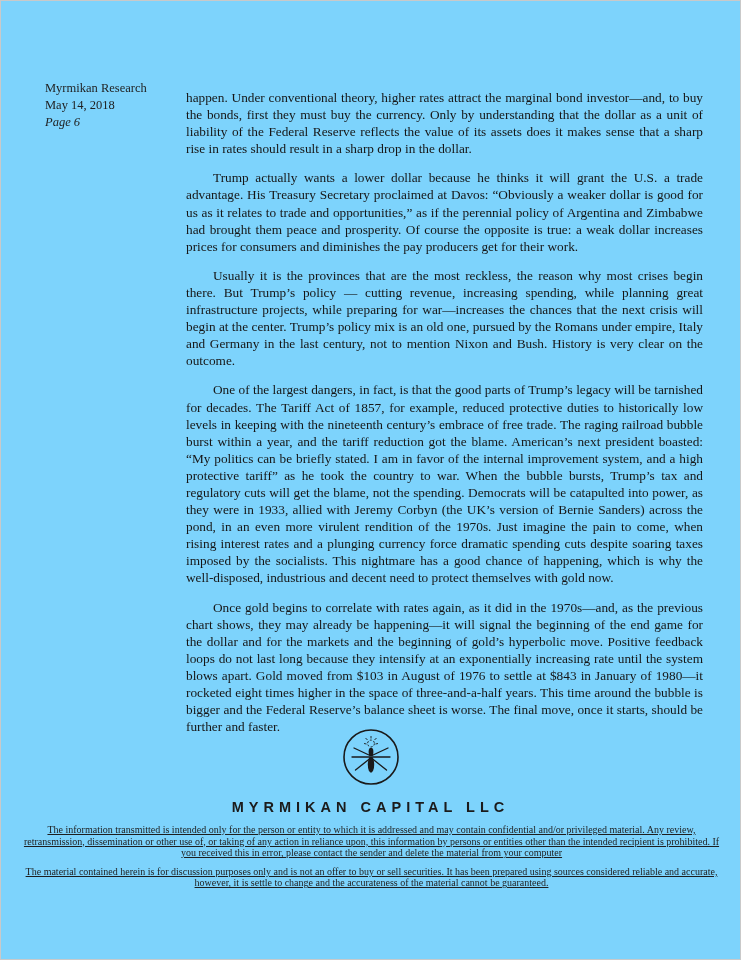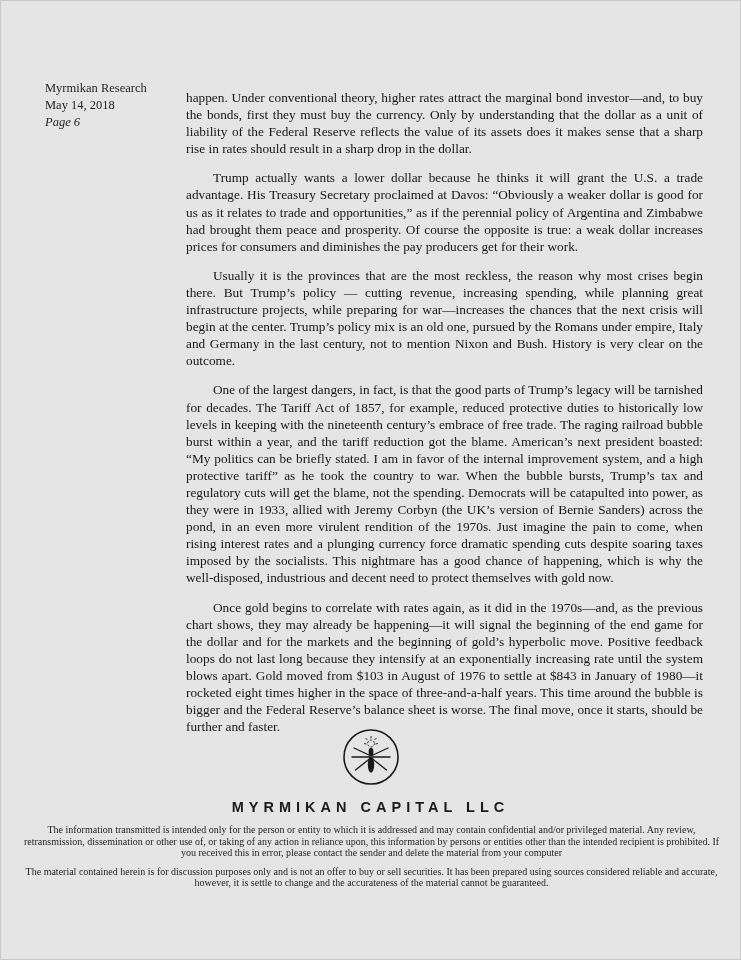--- a/index.html
+++ b/index.html
@@ -4,21 +4,21 @@
 <style>
   html, body {
     margin: 0;
     padding: 0;
     background: #ffffff;
   }
   .page {
     position: relative;
     width: 741px;
     height: 960px;
-    background: #e5e5e5;
+    background: #7dd3fc;
     border: 1px solid #c9c9c9;
     box-sizing: border-box;
     font-family: "Liberation Serif", serif;
     color: #1a1a1a;
     overflow: hidden;
   }
   .header-block {
     position: absolute;
     left: 44px;
     top: 79px;
@@ -70,20 +70,21 @@
     left: 20px;
     top: 823px;
     width: 701px;
     text-align: center;
     font-size: 10px;
     line-height: 11.6px;
     color: #1e1e1e;
   }
   .footer-block p {
     margin: 0 0 7px 0;
+    text-decoration: underline;
   }
 </style>
 </head>
 <body>
 
 <div class="page">
 
   <div class="header-block">
     <div>Myrmikan Research</div>
     <div>May 14, 2018</div>

